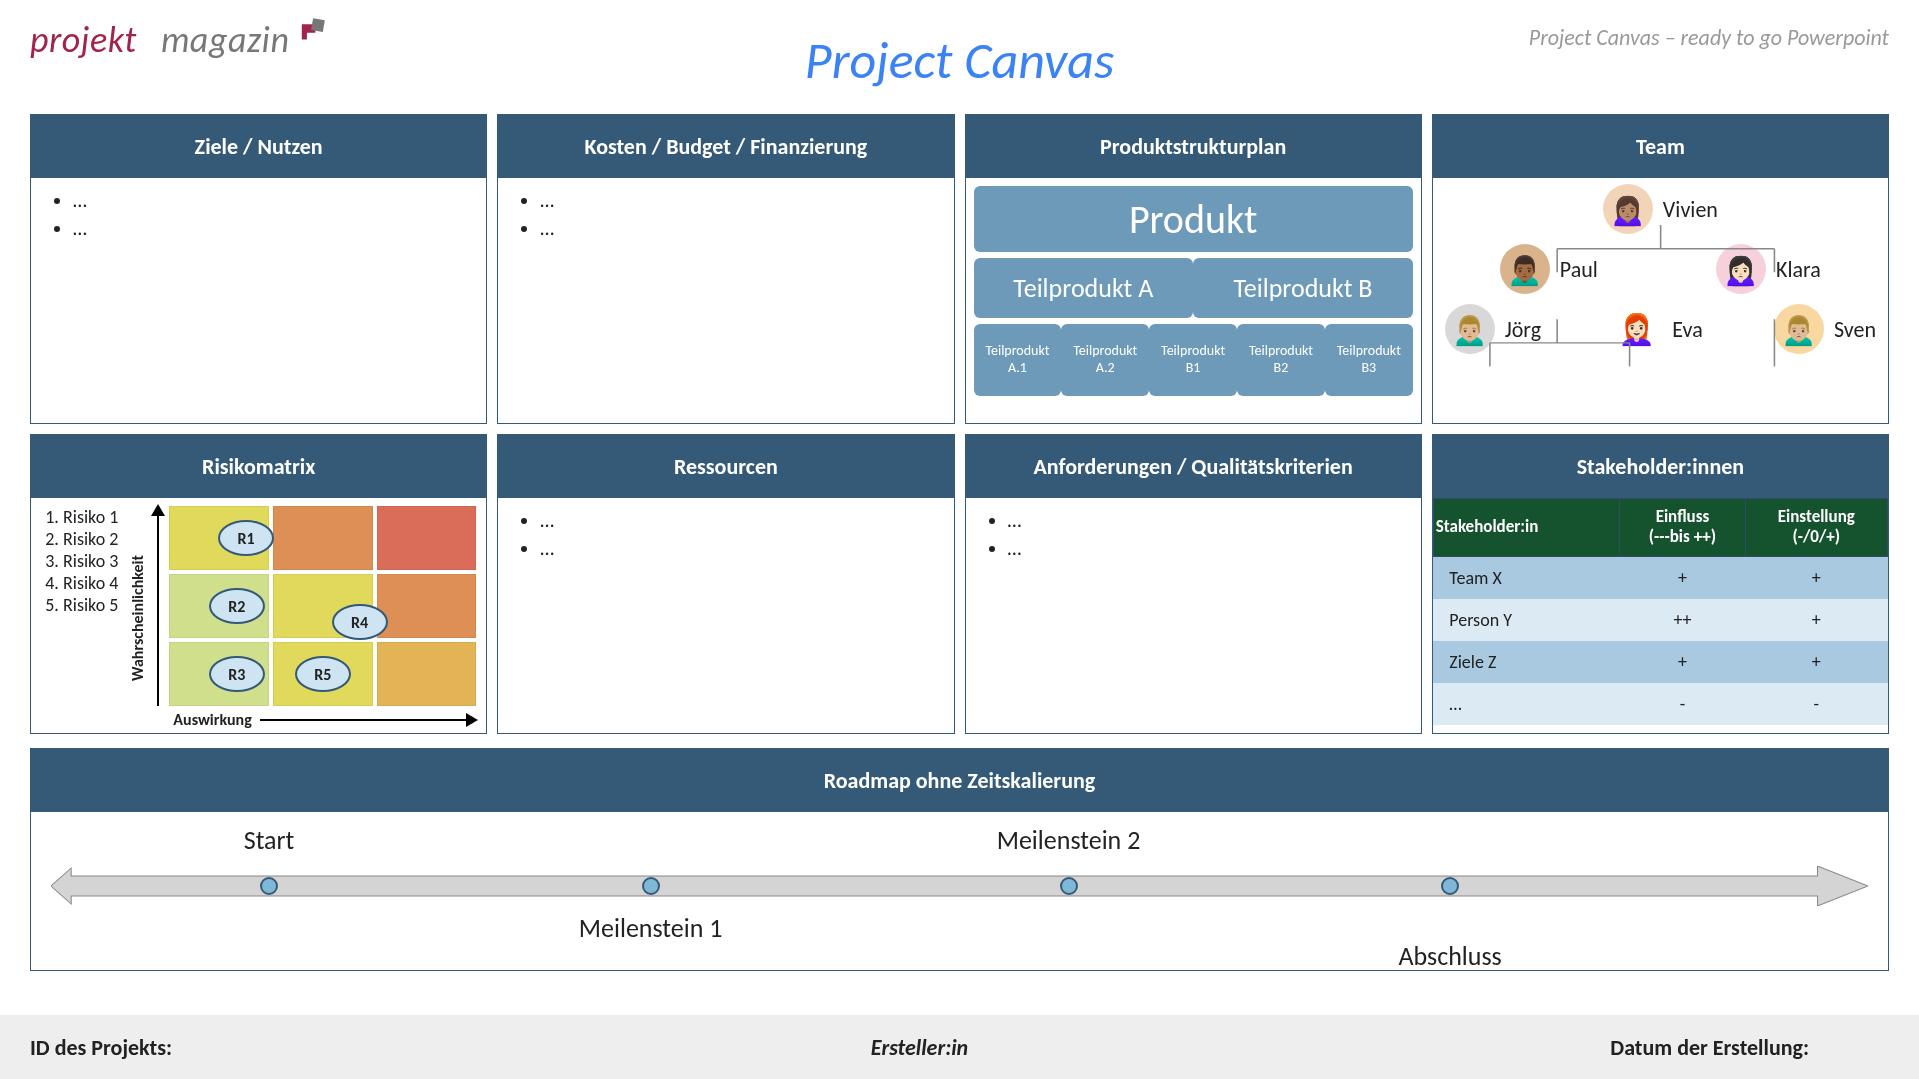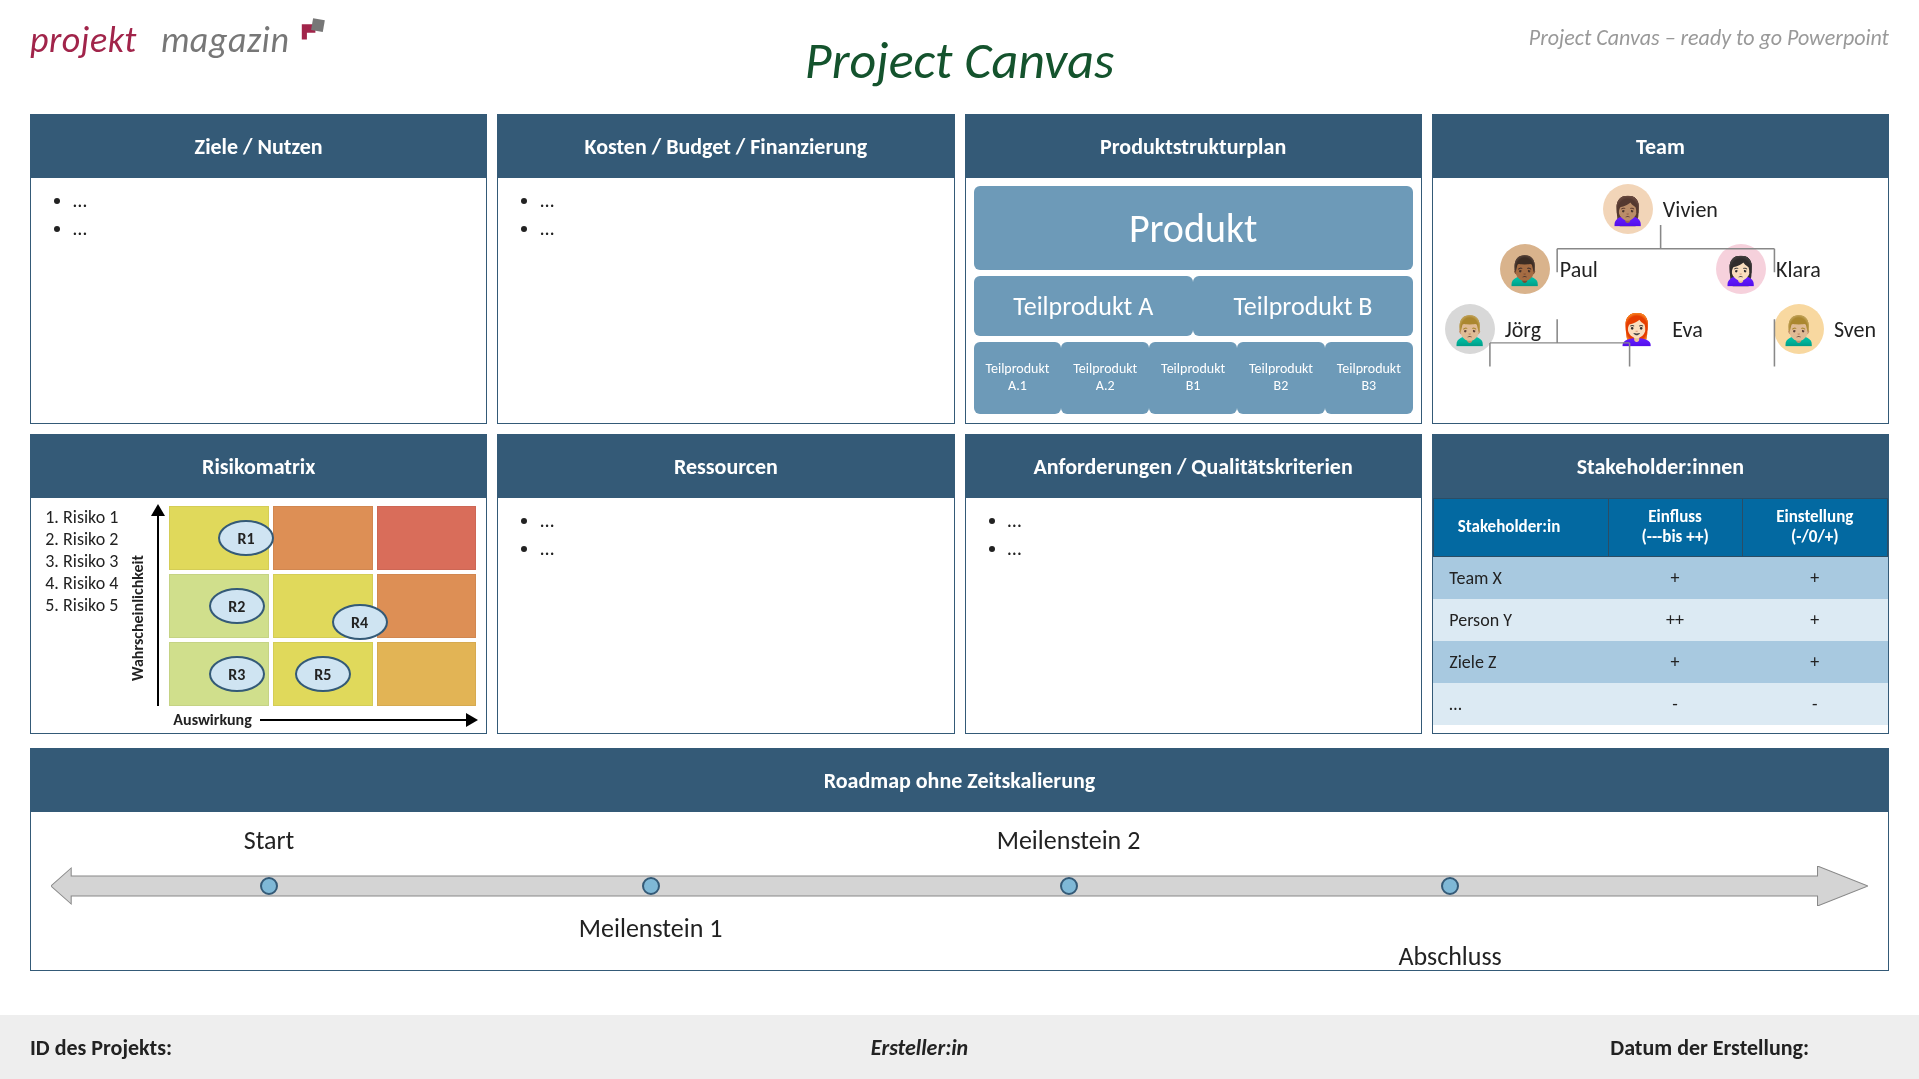--- a/index.html
+++ b/index.html
@@ -28,21 +28,21 @@
   .logo .p1 { color: #a1244a; font-weight: 400; }
   .logo .p2 { color: #777; font-weight: 300; margin-left: 24px; }
   .logo-icon { margin-left: 6px; position: relative; top: -4px; }
   .logo-icon svg { width: 34px; height: 34px; }
   .slide-title {
     position: absolute;
     left: 50%;
     transform: translateX(-50%);
     top: 28px;
     font-size: 52px;
-    color: #14532d;
+    color: #3b82f6;
     font-weight: 400;
   }
   .slide-subtitle {
     position: absolute;
     right: 30px;
     top: 24px;
     font-size: 22px;
     color: #999;
   }
   .grid {
@@ -82,21 +82,21 @@
   .psp-body { padding: 8px; display: flex; flex-direction: column; gap: 6px; height: 100%; }
   .psp-block {
     background: #6d9ab8;
     color: #fff;
     border-radius: 6px;
     display: flex;
     align-items: center;
     justify-content: center;
     font-weight: 400;
   }
-  .psp-top { height: 84px; font-size: 40px; }
+  .psp-top { height: 66px; font-size: 40px; }
   .psp-row { display: flex; gap: 0; }
   .psp-mid { flex: 1; height: 60px; font-size: 26px; }
   .psp-leaf { flex: 1; height: 72px; font-size: 14px; text-align: center; line-height: 1.2; padding: 4px; }
 
   
   .team-body { padding: 6px 8px 0 8px; position: relative; height: 100%; }
   .team-row { display: flex; justify-content: center; gap: 60px; margin-bottom: 10px; }
   .team-person { display: flex; align-items: center; gap: 10px; font-size: 22px; }
   .avatar {
     width: 50px; height: 50px; border-radius: 50%;
@@ -160,22 +160,22 @@
   .risk-x-arrow { flex: 1; height: 2px; background: #000; position: relative; }
   .risk-x-arrow::after {
     content: ""; position: absolute; right: -2px; top: -6px;
     border-top: 7px solid transparent; border-bottom: 7px solid transparent;
     border-left: 12px solid #000;
   }
 
   
   .stk-table { width: 100%; border-collapse: collapse; font-size: 18px; }
   .stk-table th {
-    background: #0369a1; color: #fff; font-weight: 700;
-    padding: 8px 24px; text-align: center; border: 1px solid #2b4d65;
+    background: #14532d; color: #fff; font-weight: 700;
+    padding: 8px 2px; text-align: center; border: 1px solid #2b4d65;
     font-size: 17px; line-height: 1.2;
   }
   .stk-table th:first-child { text-align: left; }
   .stk-table td { padding: 10px 16px; text-align: center; }
   .stk-table td:first-child { text-align: left; }
   .stk-table tr.r0 td { background: #a8c9e0; }
   .stk-table tr.r1 td { background: #dceaf3; }
   .stk-table tr.r2 td { background: #a8c9e0; }
   .stk-table tr.r3 td { background: #dceaf3; }
 

